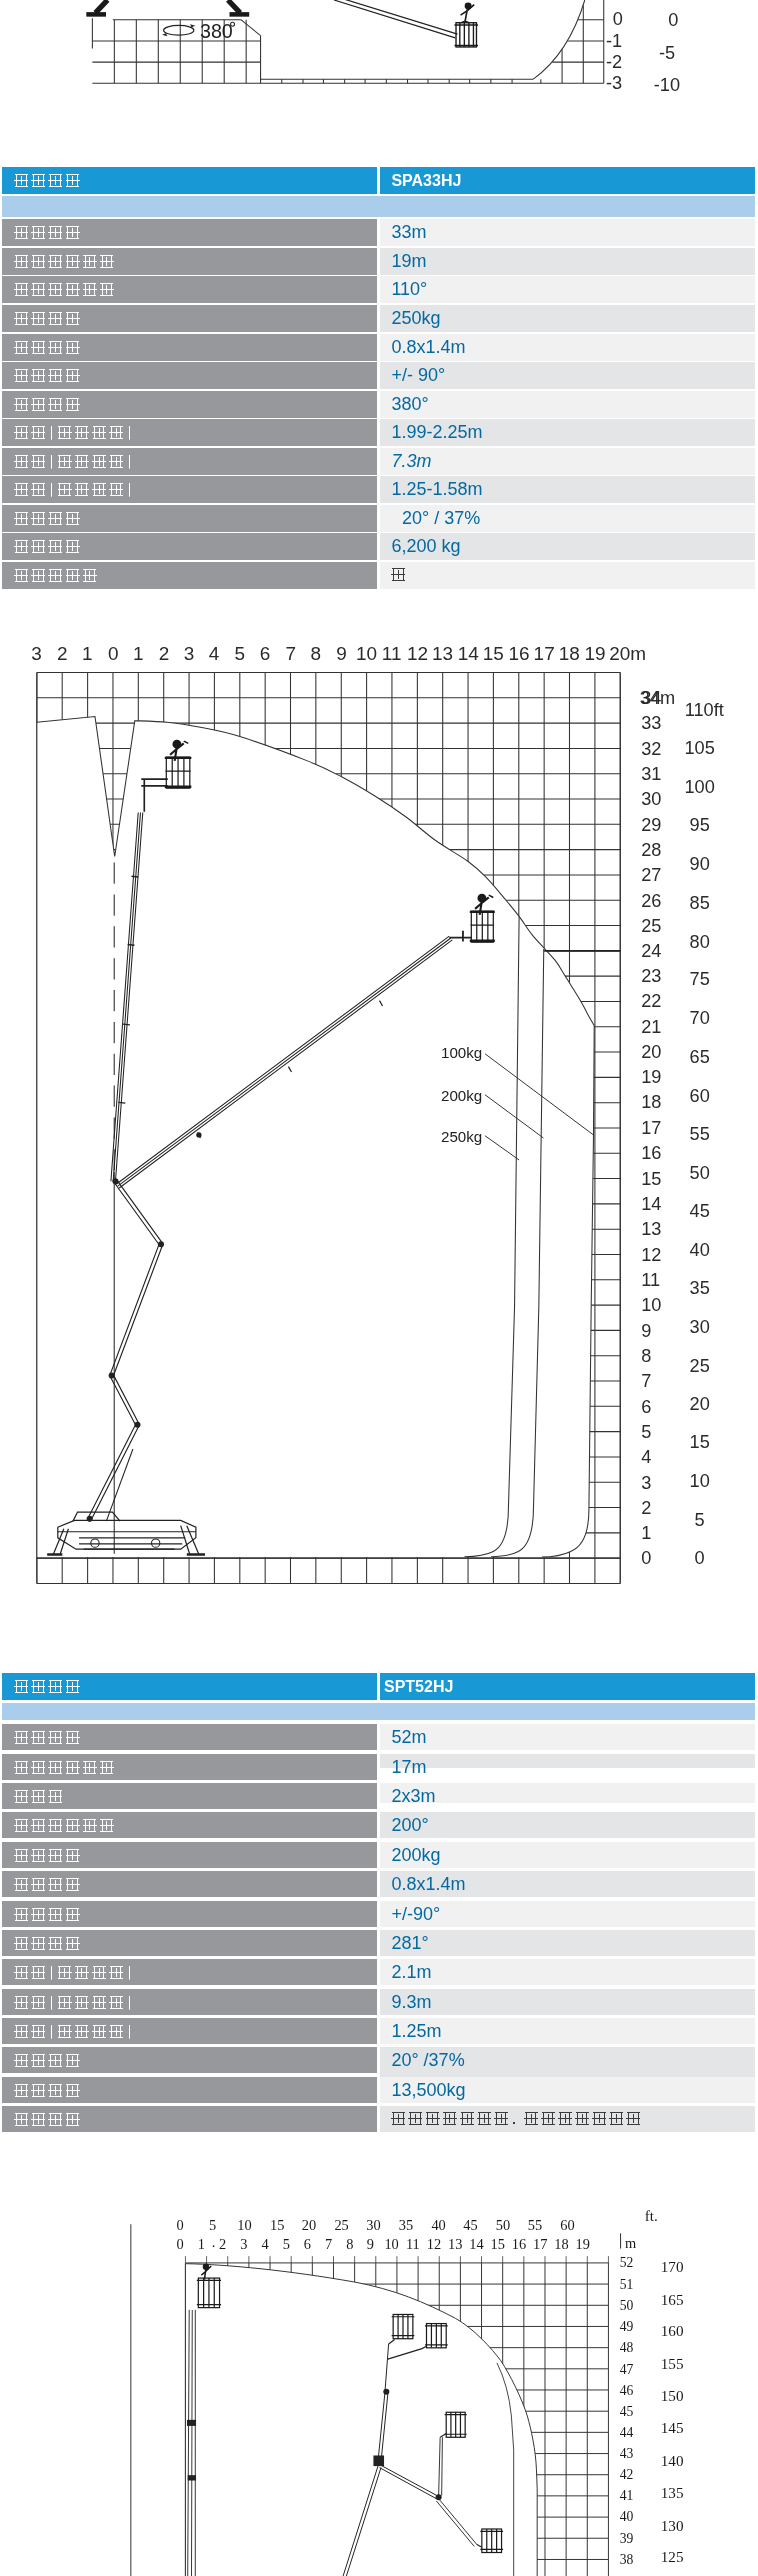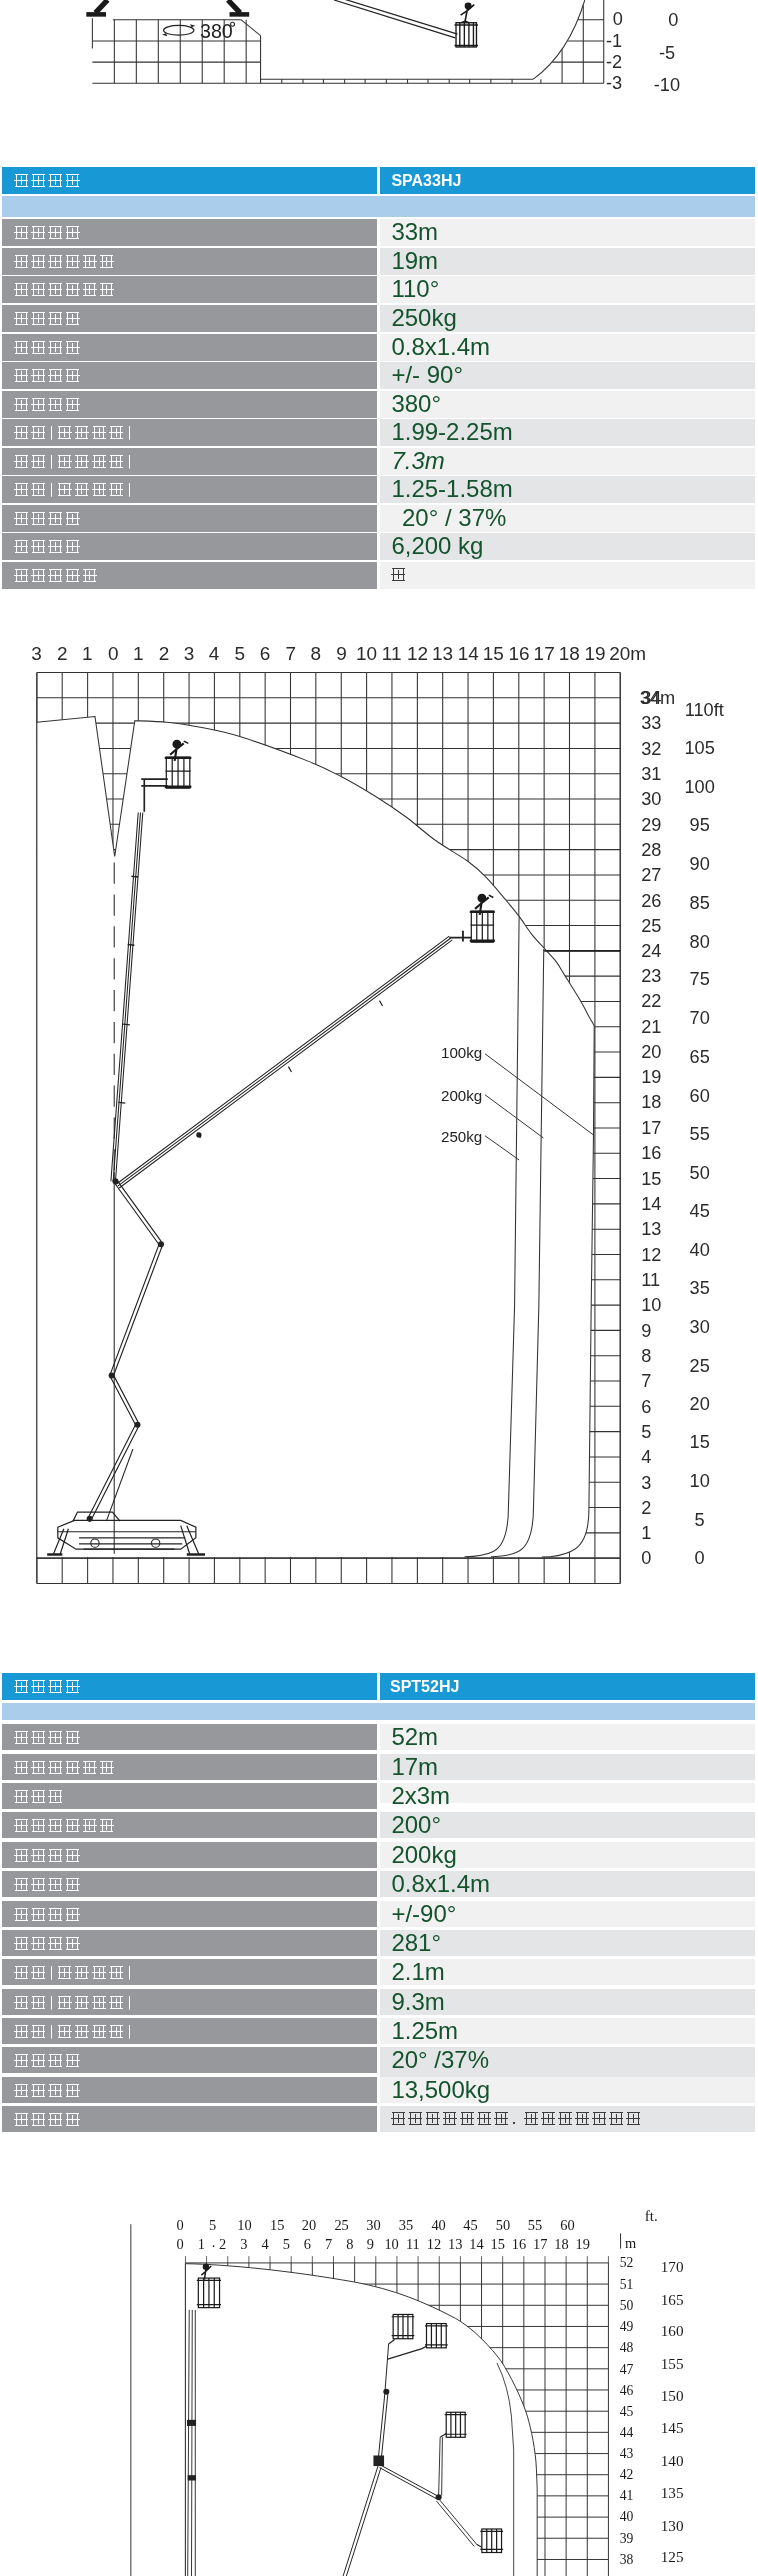--- a/index.html
+++ b/index.html
@@ -20,21 +20,21 @@
 .cd{background:
  linear-gradient(#3c3c3c,#3c3c3c) 0.8px 1.1px/13px 1.4px no-repeat,
  linear-gradient(#3c3c3c,#3c3c3c) 0px 7.2px/14.4px 1.4px no-repeat,
  linear-gradient(#3c3c3c,#3c3c3c) 0.8px 13px/13px 1.4px no-repeat,
  linear-gradient(#3c3c3c,#3c3c3c) 1.9px 1.1px/1.4px 13.3px no-repeat,
  linear-gradient(#3c3c3c,#3c3c3c) 6.8px 3px/1.4px 9px no-repeat,
  linear-gradient(#3c3c3c,#3c3c3c) 11.4px 1.1px/1.4px 13.3px no-repeat;}
 .p{background:linear-gradient(#fff,#fff) 2.7px 0.8px/1.4px 13.7px no-repeat;}
 .md{background:linear-gradient(#3c3c3c,#3c3c3c) 2.3px 10.6px/2.3px 2.3px no-repeat;}
 .lab{position:absolute;left:2.3px;width:375px;background:#97989c;}
-.val{position:absolute;left:380px;width:375px;color:#14532d;font-size:24px;}
+.val{position:absolute;left:380px;width:375px;color:#0369a1;font-size:18px;}
 .labin{padding:6px 0 0 12px;height:100%;box-sizing:border-box;}
 </style></head><body>
 
 <svg class="abs" style="left:0;top:0" width="759" height="100" viewBox="0 0 1000 132">
 <g stroke="#333" stroke-width="1.4" fill="none">
 
 <path d="M121,24 V64 M150,26 V110 M179,26 V110 M208,26 V110 M237,26 V110 M266,26 V110 M295,26 V110 M324,26 V110 M343,47 V110"></path>
 <path d="M148,26 H317 M121,54 H343 M121,82 H343 M121,110 H796"></path>
 
 <path d="M317,26 L343,47"></path>
@@ -345,35 +345,35 @@
 <g stroke="#1a1a1a" stroke-width="2.8" fill="none">
 <circle cx="635" cy="339" r="4.5" fill="#1a1a1a"></circle>
 <path d="M635,342 L632,361 M634,346 L626,353 M634,346 L644,338"></path>
 <path d="M644,335 l6,3" stroke-width="2"></path>
 </g>
 </svg>
 
 <div class="abs" style="left:2.3px;top:1673px;width:375px;height:27px;background:#1898d5;">
     <div class="labin" style="padding-top:6px;"><span class="c"></span><span class="c"></span><span class="c"></span><span class="c"></span></div>
   </div>
-<div class="abs" style="left:380px;top:1673px;width:375px;height:27px;background:#1898d5;color:#fff;font-weight:bold;font-size:16px;line-height:27px;"><span style="padding-left:10px;margin-top:35px;">SPT52HJ</span></div>
+<div class="abs" style="left:380px;top:1673px;width:375px;height:27px;background:#1898d5;color:#fff;font-weight:bold;font-size:16px;line-height:27px;"><span style="padding-left:4px;margin-top:35px;">SPT52HJ</span></div>
 
 <div class="abs" style="left:2.3px;top:1703px;width:753px;height:17.4px;background:#a9cdea;"></div>
 
 <div class="lab" style="top:1724px;height:26px;">
     <div class="labin"><span class="c"></span><span class="c"></span><span class="c"></span><span class="c"></span></div>
   </div>
 
 <div class="val" style="top:1724px;height:26px;background:#f1f1f2;line-height:26px;"><span style="padding-left:11.4px;">52m</span></div>
 
 <div class="lab" style="top:1754px;height:26px;">
     <div class="labin"><span class="c"></span><span class="c"></span><span class="c"></span><span class="c"></span><span class="c"></span><span class="c"></span></div>
   </div>
 
-<div class="val" style="top:1754px;height:26px;background:#e4e5e7;line-height:26px;"><span style="padding-left:11.4px;">17m</span></div>
+<div class="val" style="top:1754px;height:14px;background:#e4e5e7;line-height:26px;"><span style="padding-left:11.4px;">17m</span></div>
 
 <div class="lab" style="top:1783px;height:26px;">
     <div class="labin"><span class="c"></span><span class="c"></span><span class="c"></span></div>
   </div>
 
 <div class="val" style="top:1783px;height:20px;background:#f1f1f2;line-height:26px;"><span style="padding-left:11.4px;">2x3m</span></div>
 
 <div class="lab" style="top:1812px;height:26px;">
     <div class="labin"><span class="c"></span><span class="c"></span><span class="c"></span><span class="c"></span><span class="c"></span><span class="c"></span></div>
   </div>

